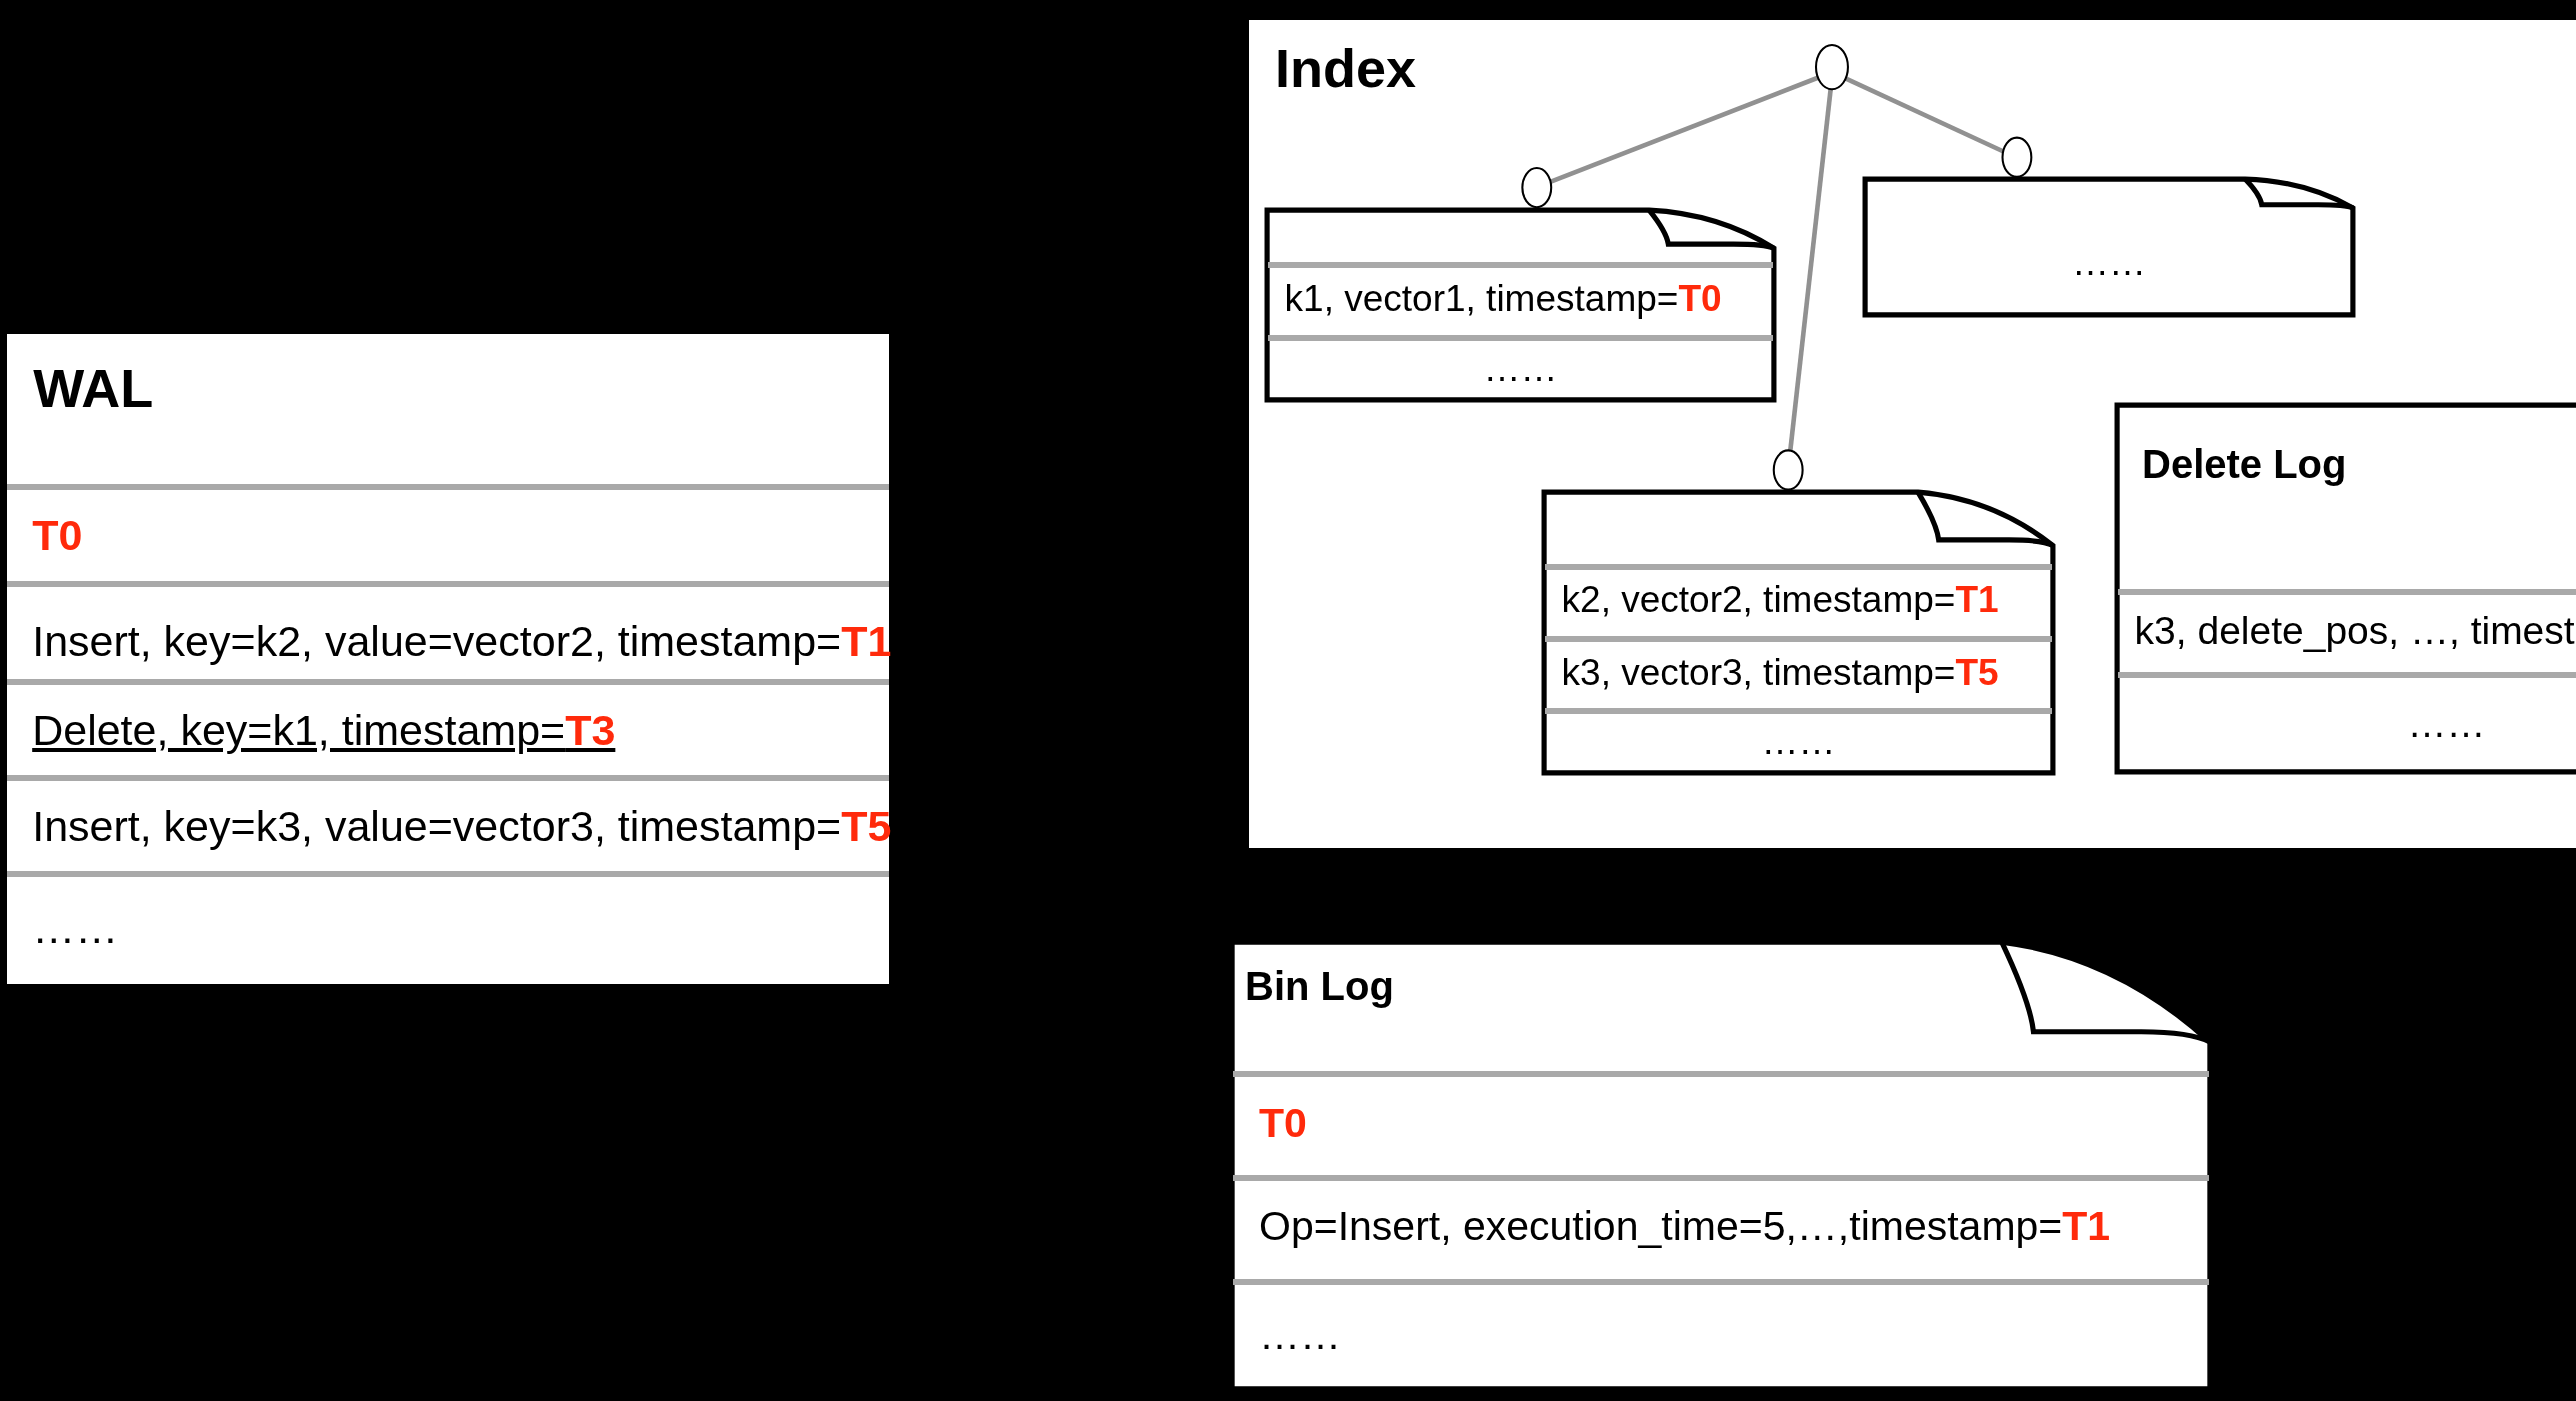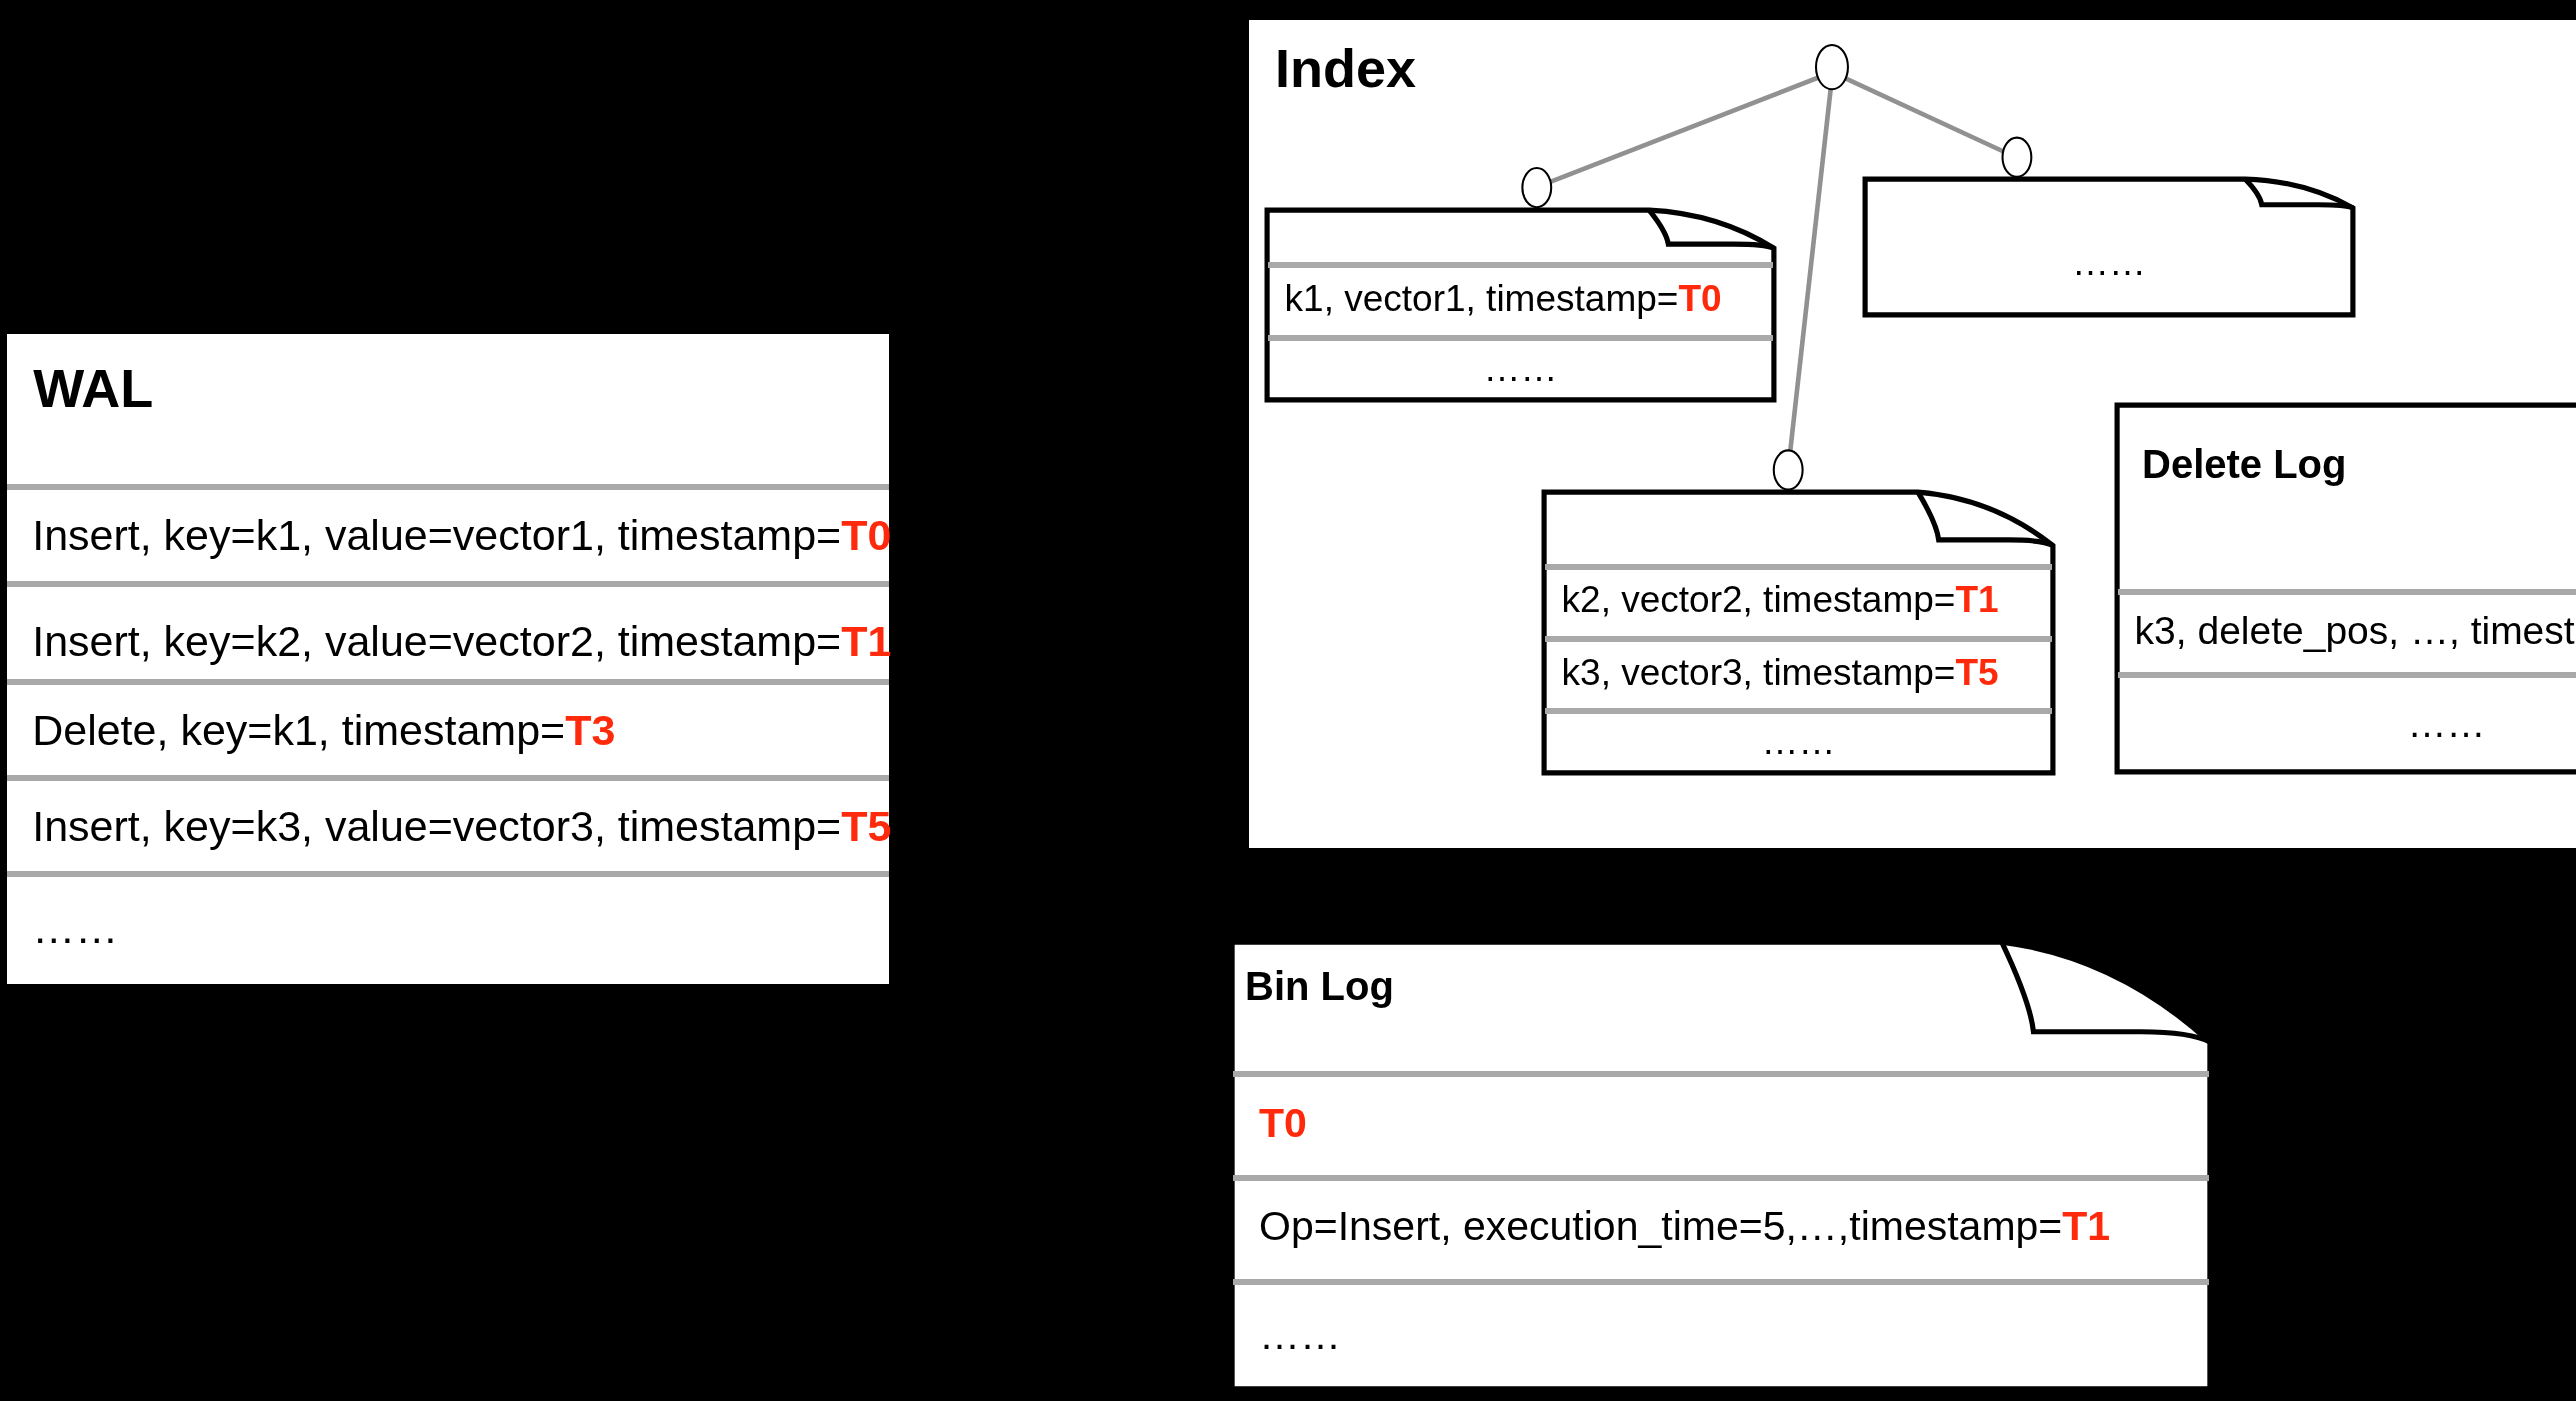--- a/index.html
+++ b/index.html
@@ -39,28 +39,27 @@
 <div id="canvas">
 
   <div class="panel wal">
     <div class="panel-title">WAL</div>
     <div class="rule" style="top:150px;"></div>
     <div class="rule" style="top:247px;"></div>
     <div class="rule" style="top:345px;"></div>
     <div class="rule" style="top:441px;"></div>
     <div class="rule" style="top:537px;"></div>
     <div class="row" style="top:156px;height:91px;">
-      <span>Insert, key=k1, value=vector1, timestamp=</span>
         <span class="ts">T0</span>
     </div>
     <div class="row" style="top:253px;height:108px;">
       <span>Insert, key=k2, value=vector2, timestamp=</span>
         <span class="ts">T1</span>
     </div>
-    <div class="row" style="top:351px;height:90px;">
+    <div class="row" style="top:351px;height:90px;text-decoration:underline;">
       <span>Delete, key=k1, timestamp=</span>
         <span class="ts">T3</span>
     </div>
     <div class="row" style="top:447px;height:90px;">
       <span>Insert, key=k3, value=vector3, timestamp=</span>
         <span class="ts">T5</span>
     </div>
     <div class="row" style="top:543px;height:103px;">
       <span>……</span>
     </div>

